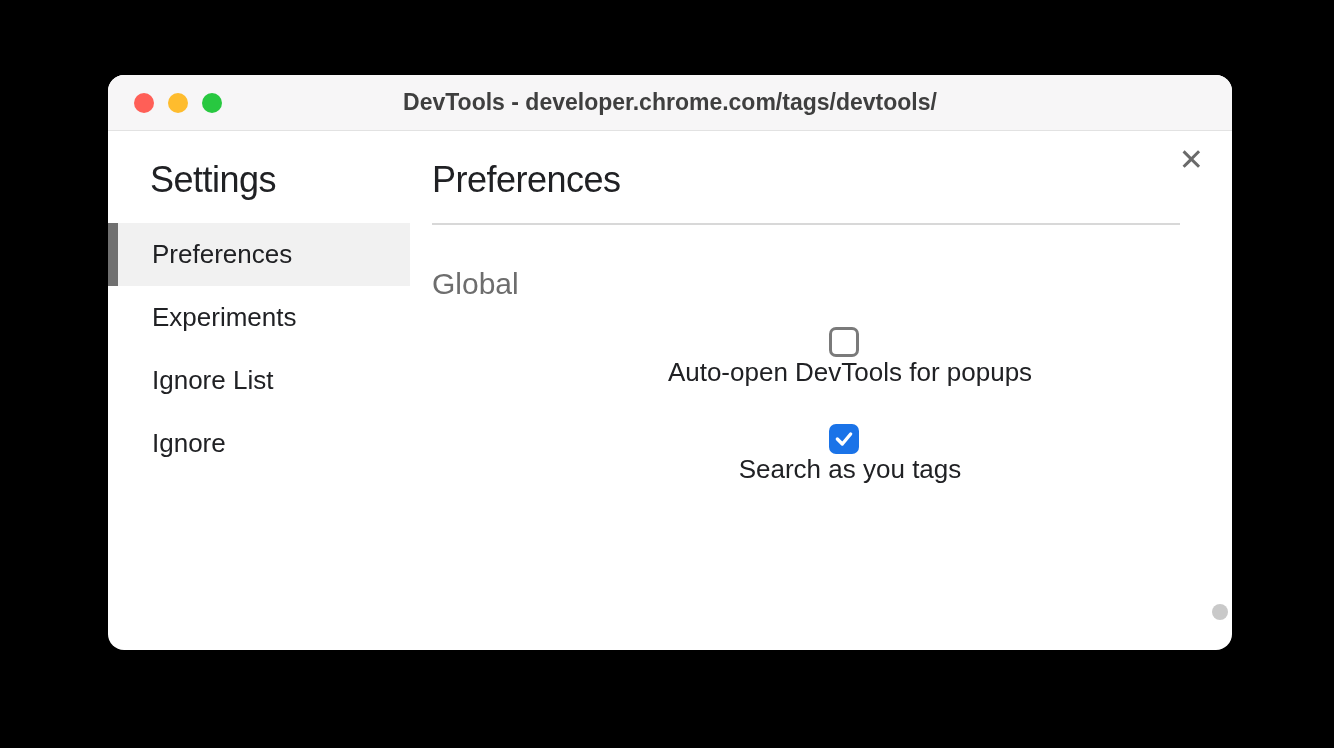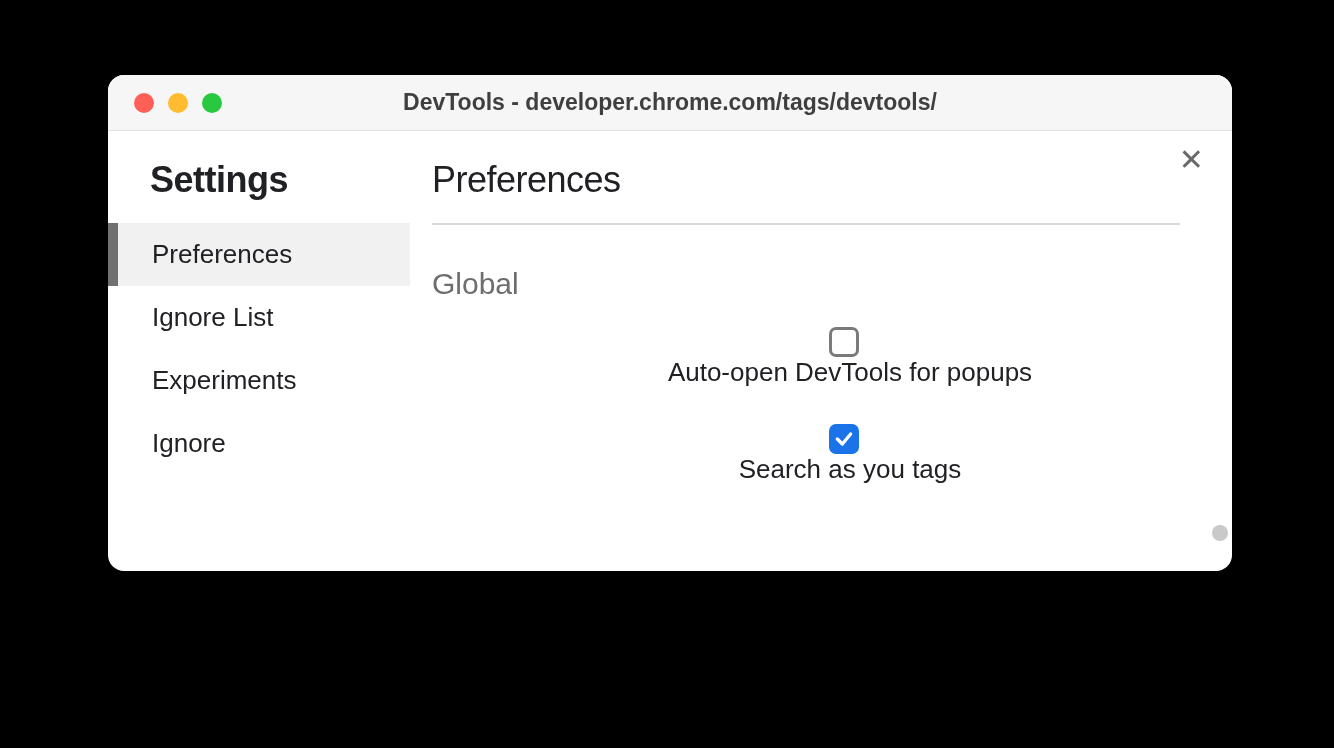--- a/index.html
+++ b/index.html
@@ -7,21 +7,21 @@
   body {
     background: #000;
     font-family: -apple-system, BlinkMacSystemFont, "Segoe UI", Helvetica, Arial, sans-serif;
     position: relative;
   }
   .window {
     position: absolute;
     left: 108px;
     top: 75px;
     width: 1124px;
-    height: 496px;
+    height: 575px;
     background: #fff;
     border-radius: 16px;
     overflow: hidden;
     box-shadow: 0 10px 40px rgba(0,0,0,0.4);
   }
   .titlebar {
     height: 56px;
     background: #f7f6f7;
     border-bottom: 1px solid #e2e2e2;
     display: flex;
@@ -64,21 +64,21 @@
     line-height: 1;
     font-weight: 400;
   }
   .sidebar {
     width: 302px;
     padding-top: 28px;
     flex-shrink: 0;
   }
   .sidebar-title {
     font-size: 36px;
-    font-weight: 700;
+    font-weight: 400;
     color: #202124;
     padding: 0 0 22px 42px;
     letter-spacing: -0.5px;
   }
   .sidebar-item {
     font-size: 26px;
     color: #202124;
     padding: 16px 0 16px 44px;
     cursor: pointer;
     position: relative;
@@ -171,24 +171,24 @@
 
     <div class="close-x">✕</div>
 
     <div class="sidebar">
       <div class="sidebar-title">Settings</div>
 
       <div class="sidebar-item selected">
         <span>Preferences</span>
       </div>
       <div class="sidebar-item">
+        <span>Experiments</span>
+      </div>
+      <div class="sidebar-item">
         <span>Ignore List</span>
-      </div>
-      <div class="sidebar-item">
-        <span>Experiments</span>
       </div>
       <div class="sidebar-item">
         <span>Ignore</span>
       </div>
     </div>
 
     <div class="main">
       <div class="main-title">Preferences</div>
       <div class="main-divider"></div>
 

